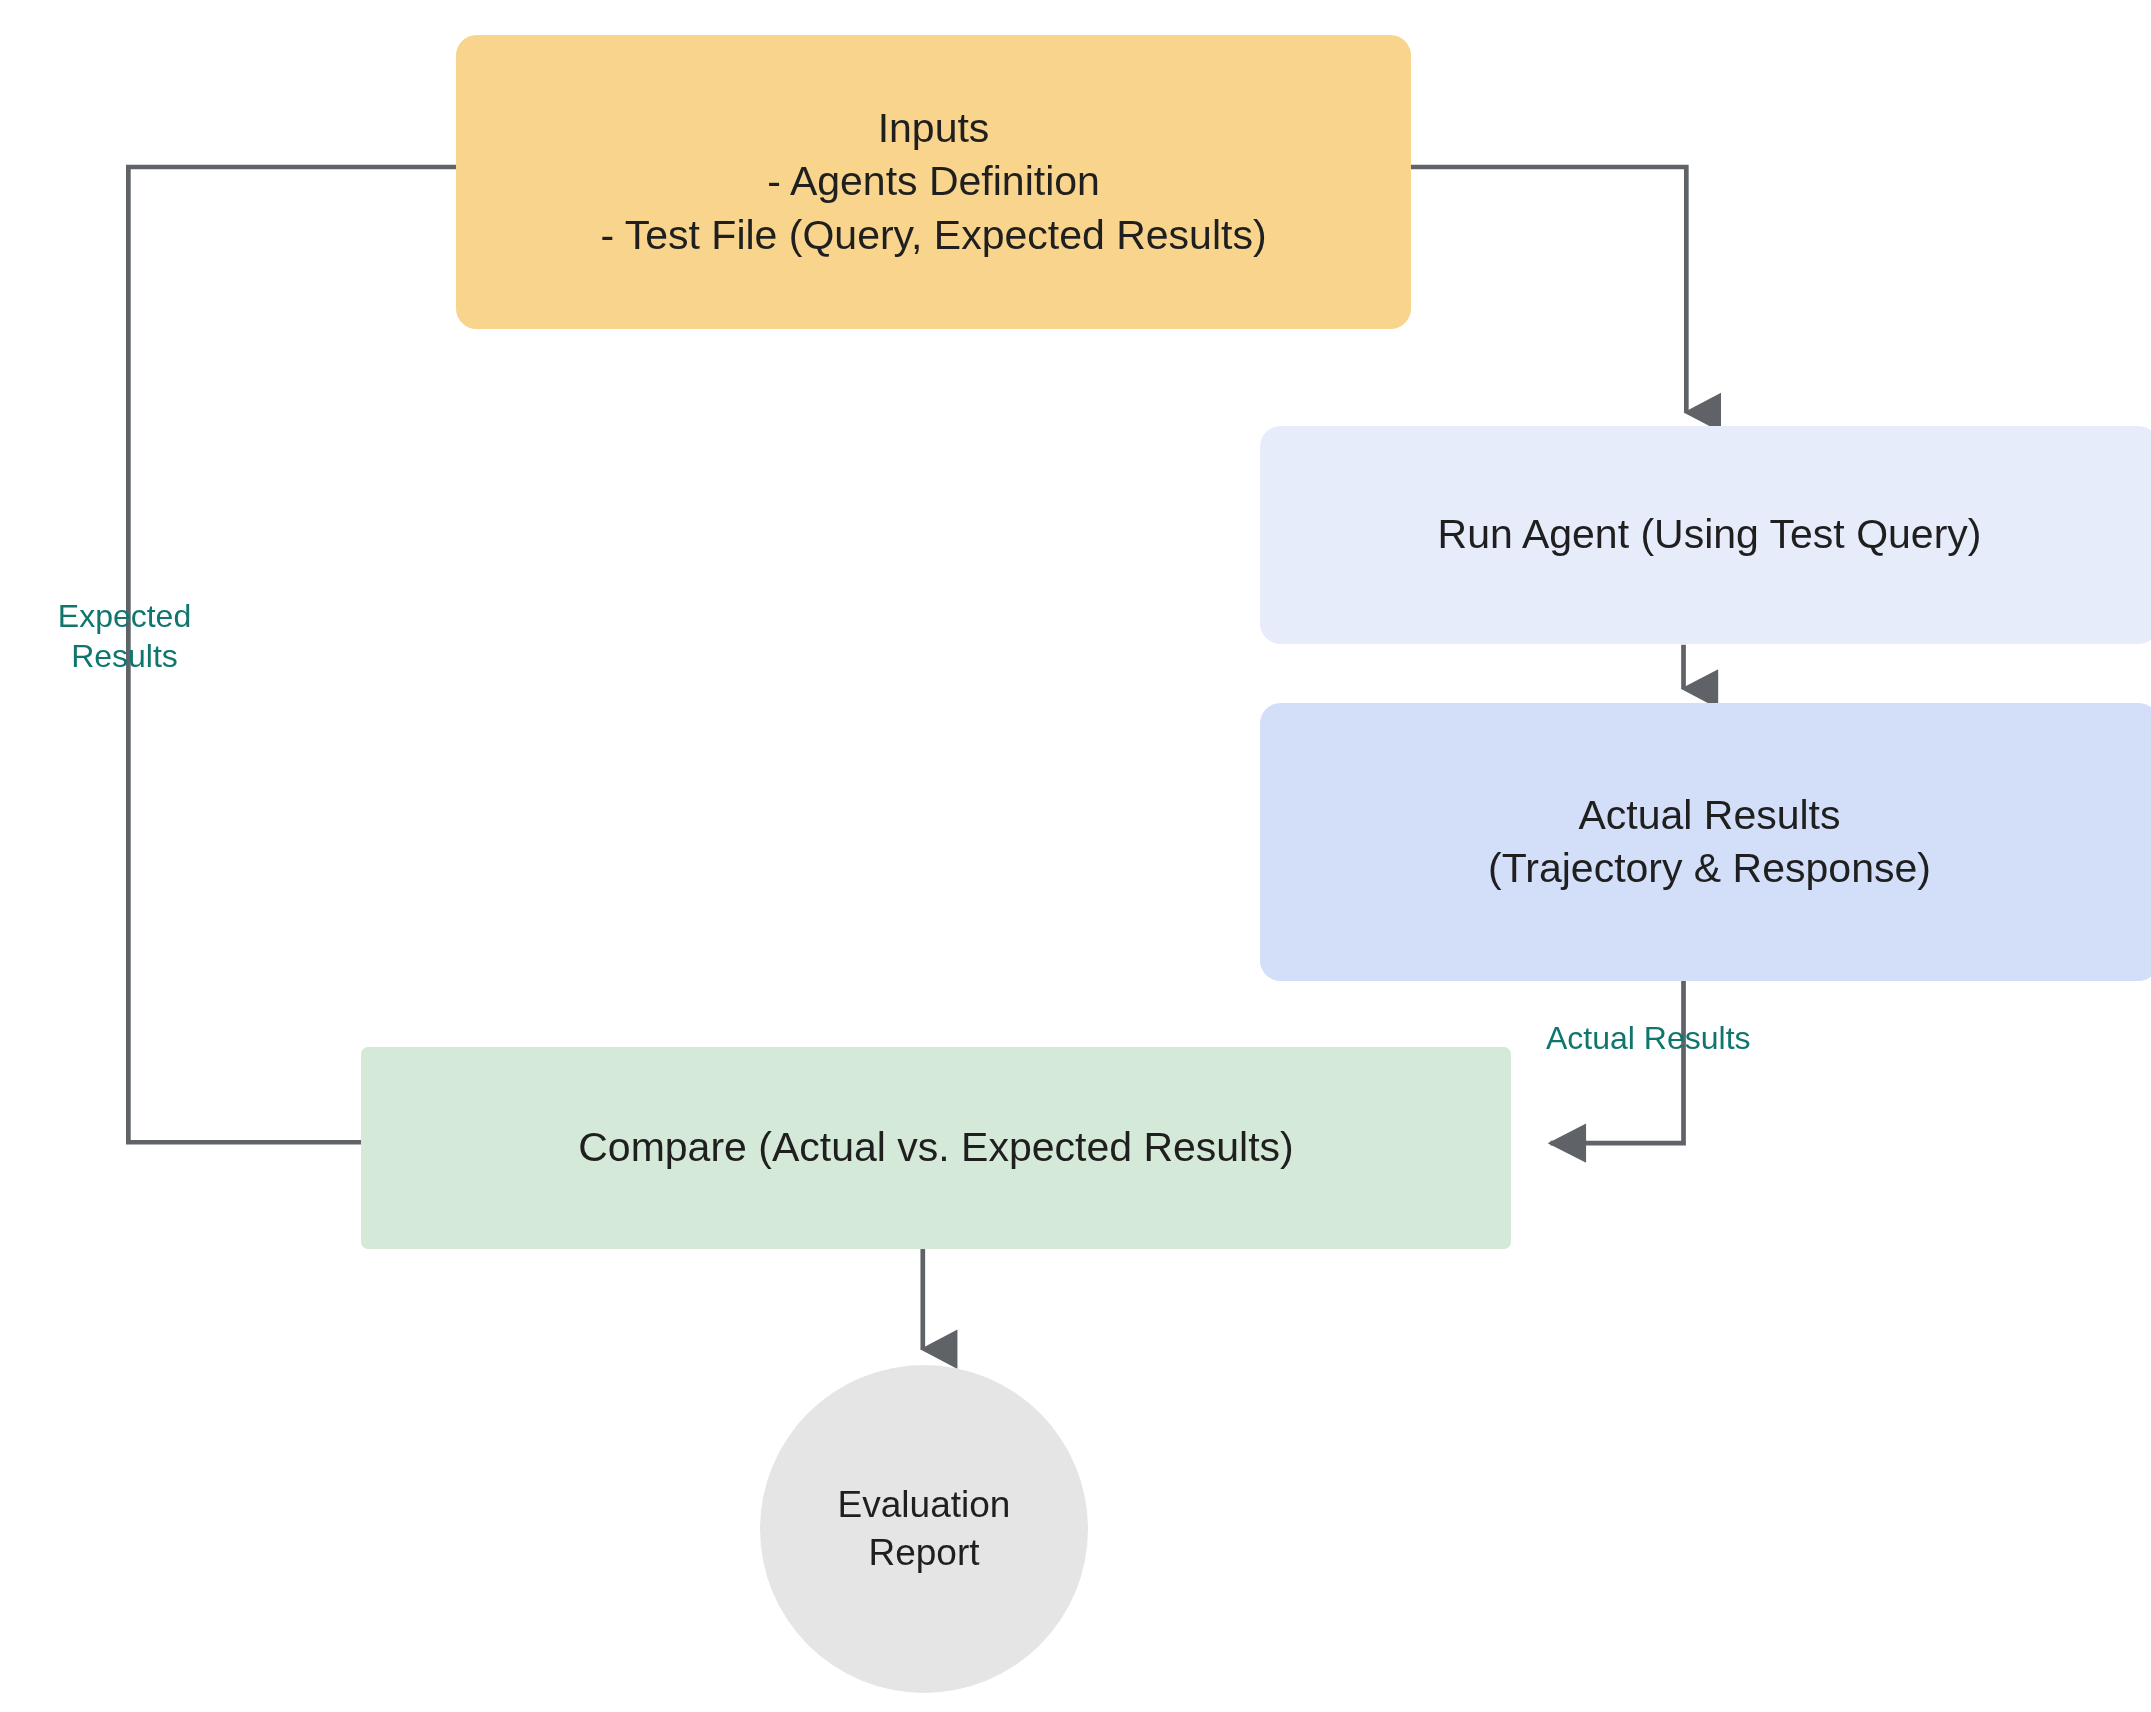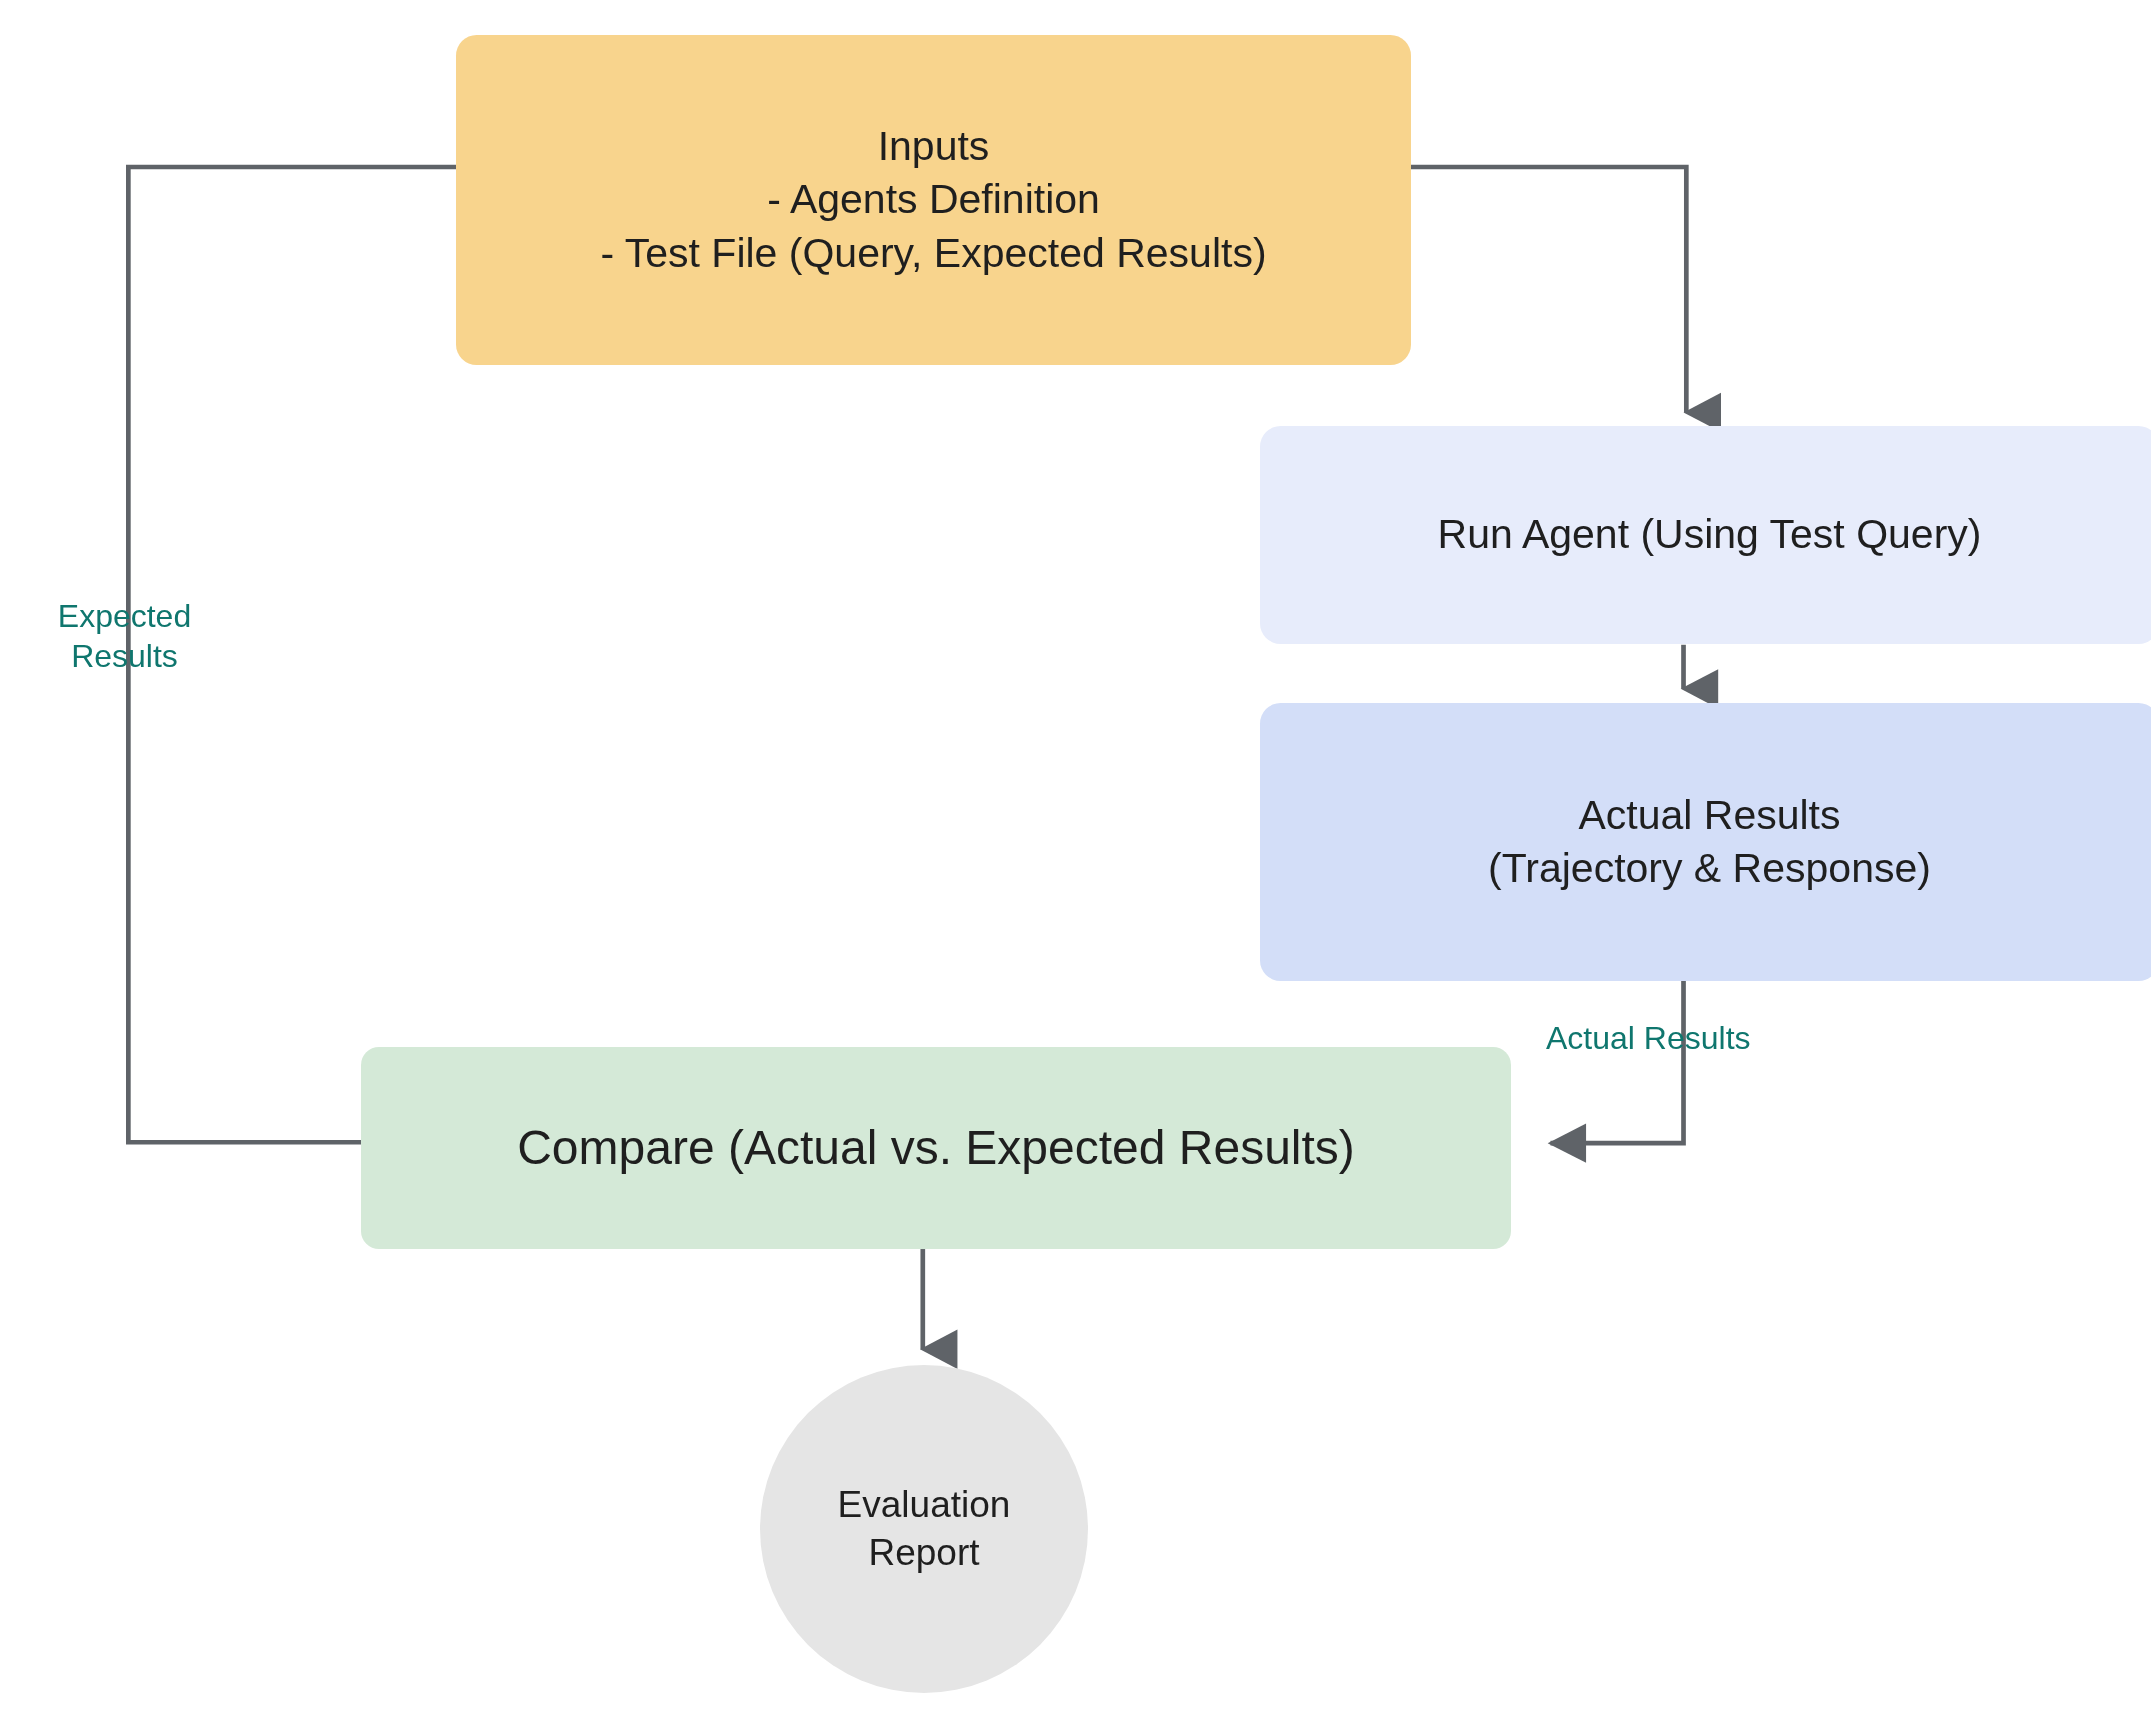--- a/index.html
+++ b/index.html
@@ -37,21 +37,21 @@
     line-height: 1.30;
     white-space: pre-line;
     padding: 0 22.5px;
   }
 
   
   #node-inputs {
     left: 456px;
     top: 35px;
     width: 955px;
-    height: 330px;
+    height: 294px;
     background: #F8D48D;
     border-radius: 20.6px;
     font-size: 41px;
   }
 
   
   #node-run-agent {
     left: 1260px;
     top: 426px;
     width: 899px;
@@ -72,22 +72,22 @@
     font-size: 41px;
   }
 
   
   #node-compare {
     left: 361px;
     top: 1047px;
     width: 1150px;
     height: 202px;
     background: #D4E9D7;
-    border-radius: 18px;
-    font-size: 48px;
+    border-radius: 7px;
+    font-size: 41px;
   }
 
   
   #node-evaluation-report {
     left: 760px;
     top: 1365px;
     width: 328px;
     height: 328px;
     background: #e5e5e5;
     border-radius: 50%;

